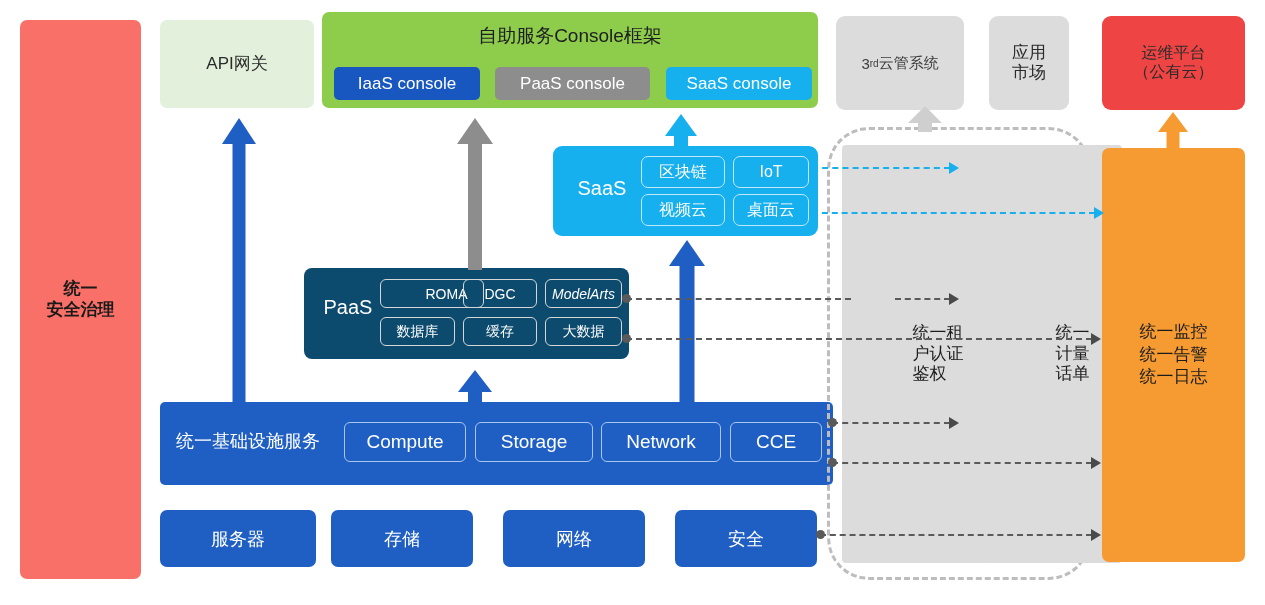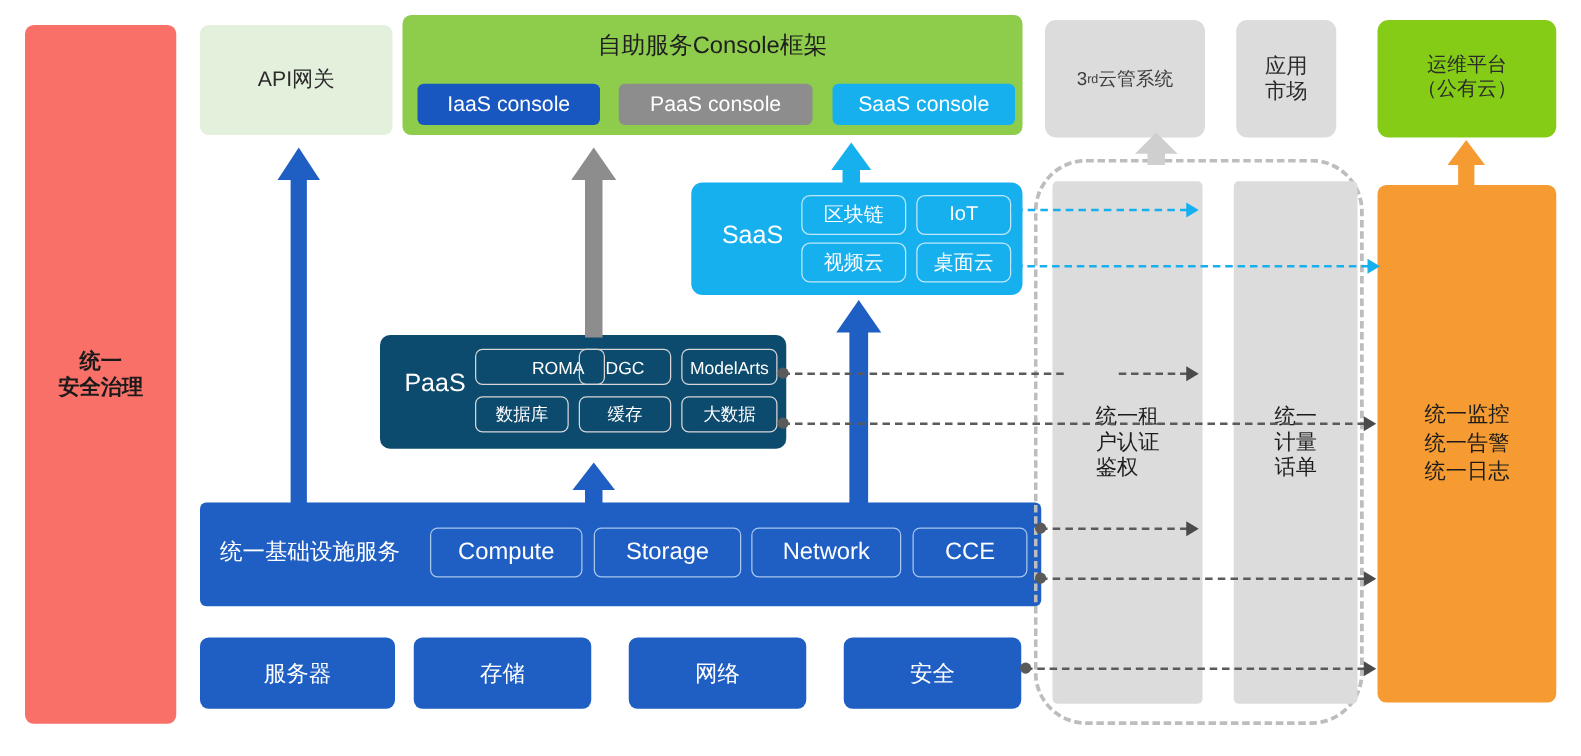--- a/index.html
+++ b/index.html
@@ -57,21 +57,21 @@
     color:#3d3d3d;font-size:15px;
   }
   #third-party sup{font-size:10px;vertical-align:super;}
   #app-market{
     left:989px;top:16px;width:80px;height:94px;
     background:#dcdcdc;border-radius:9px;
     color:#2b2b2b;font-size:17px;
   }
   #ops-platform{
     left:1102px;top:16px;width:143px;height:94px;
-    background:#84cc16;border-radius:9px;
+    background:#ef4444;border-radius:9px;
     color:#2b2b2b;font-size:16px;
   }
 
   
   #saas-block{
     left:553px;top:146px;width:265px;height:90px;
     background:#16b0ef;border-radius:9px;display:block;
   }
   #saas-title{
     position:absolute;left:12px;top:31px;width:74px;
@@ -98,21 +98,21 @@
     color:#ffffff;font-size:20px;text-align:center;
   }
   .paas-chip{
     position:absolute;height:27px;border-radius:6px;
     border:1.5px solid #d6d6d6;
     display:flex;align-items:center;justify-content:center;
     color:#ffffff;font-size:14px;
   }
   #paas-roma{left:76px;top:11px;width:73px;padding-left:29px;}
   #paas-dgc{left:159px;top:11px;width:72px;}
-  #paas-modelarts{left:241px;top:11px;width:75px;}
+  #paas-modelarts{left:241px;top:11px;width:75px;font-style:italic;}
   #paas-db{left:76px;top:49px;width:73px;}
   #paas-cache{left:159px;top:49px;width:72px;}
   #paas-bigdata{left:241px;top:49px;width:75px;}
 
   
   #infra-bar{
     left:160px;top:402px;width:673px;height:83px;
     background:#1f5fc4;border-radius:5px;display:block;
   }
   #infra-title{
@@ -144,21 +144,21 @@
 
   
   #shared-container{
     position:absolute;left:827px;top:127px;width:264px;height:453px;
     border:3px dashed #bdbdbd;border-radius:42px;
     box-sizing:border-box;
   }
   .shared-col{
     position:absolute;background:#dcdcdc;border-radius:4px;
     display:flex;align-items:center;justify-content:center;
-    color:#1c1c1c;font-size:17px;line-height:1.22;
+    color:#1c1c1c;font-size:17px;line-height:1.22;padding-left:36px;
   }
   #col-auth{left:842px;top:145px;width:120px;height:418px;}
   #col-billing{left:987px;top:145px;width:99px;height:418px;}
 
   
   #ops-column{
     left:1102px;top:148px;width:143px;height:414px;
     background:#f59b32;border-radius:7px;
     color:#1b1b1b;font-size:17px;line-height:1.35;
   }

